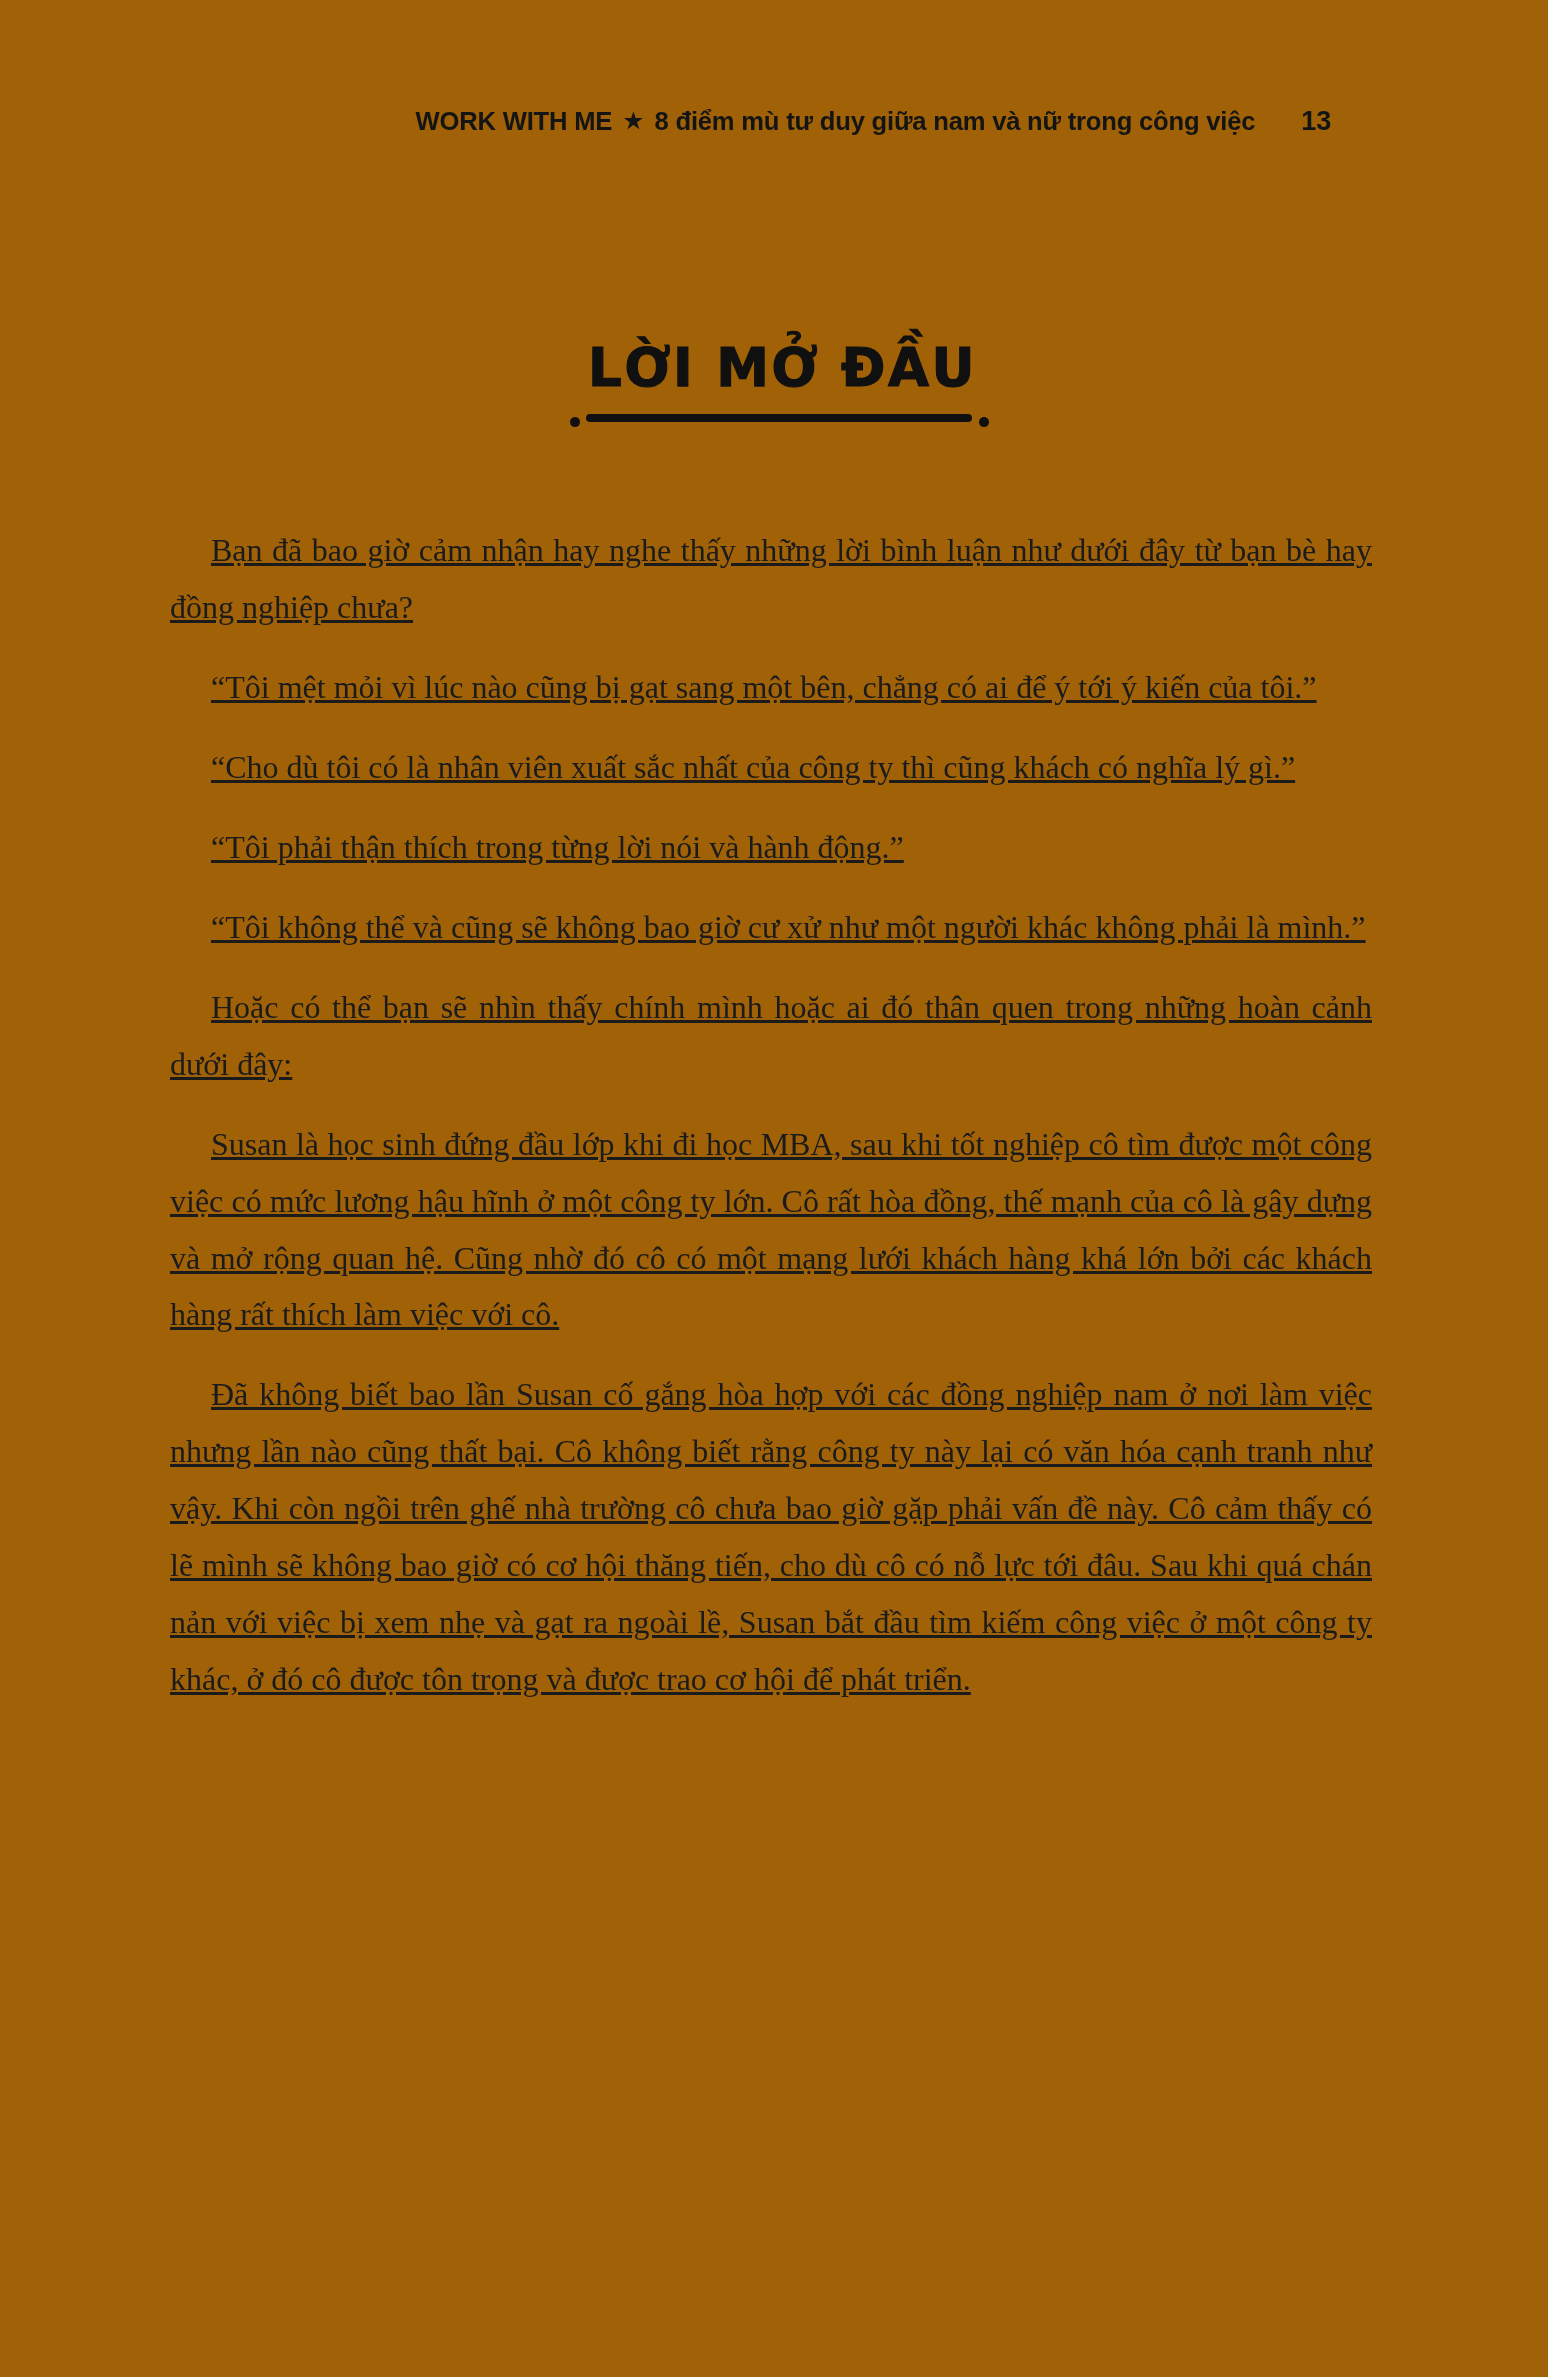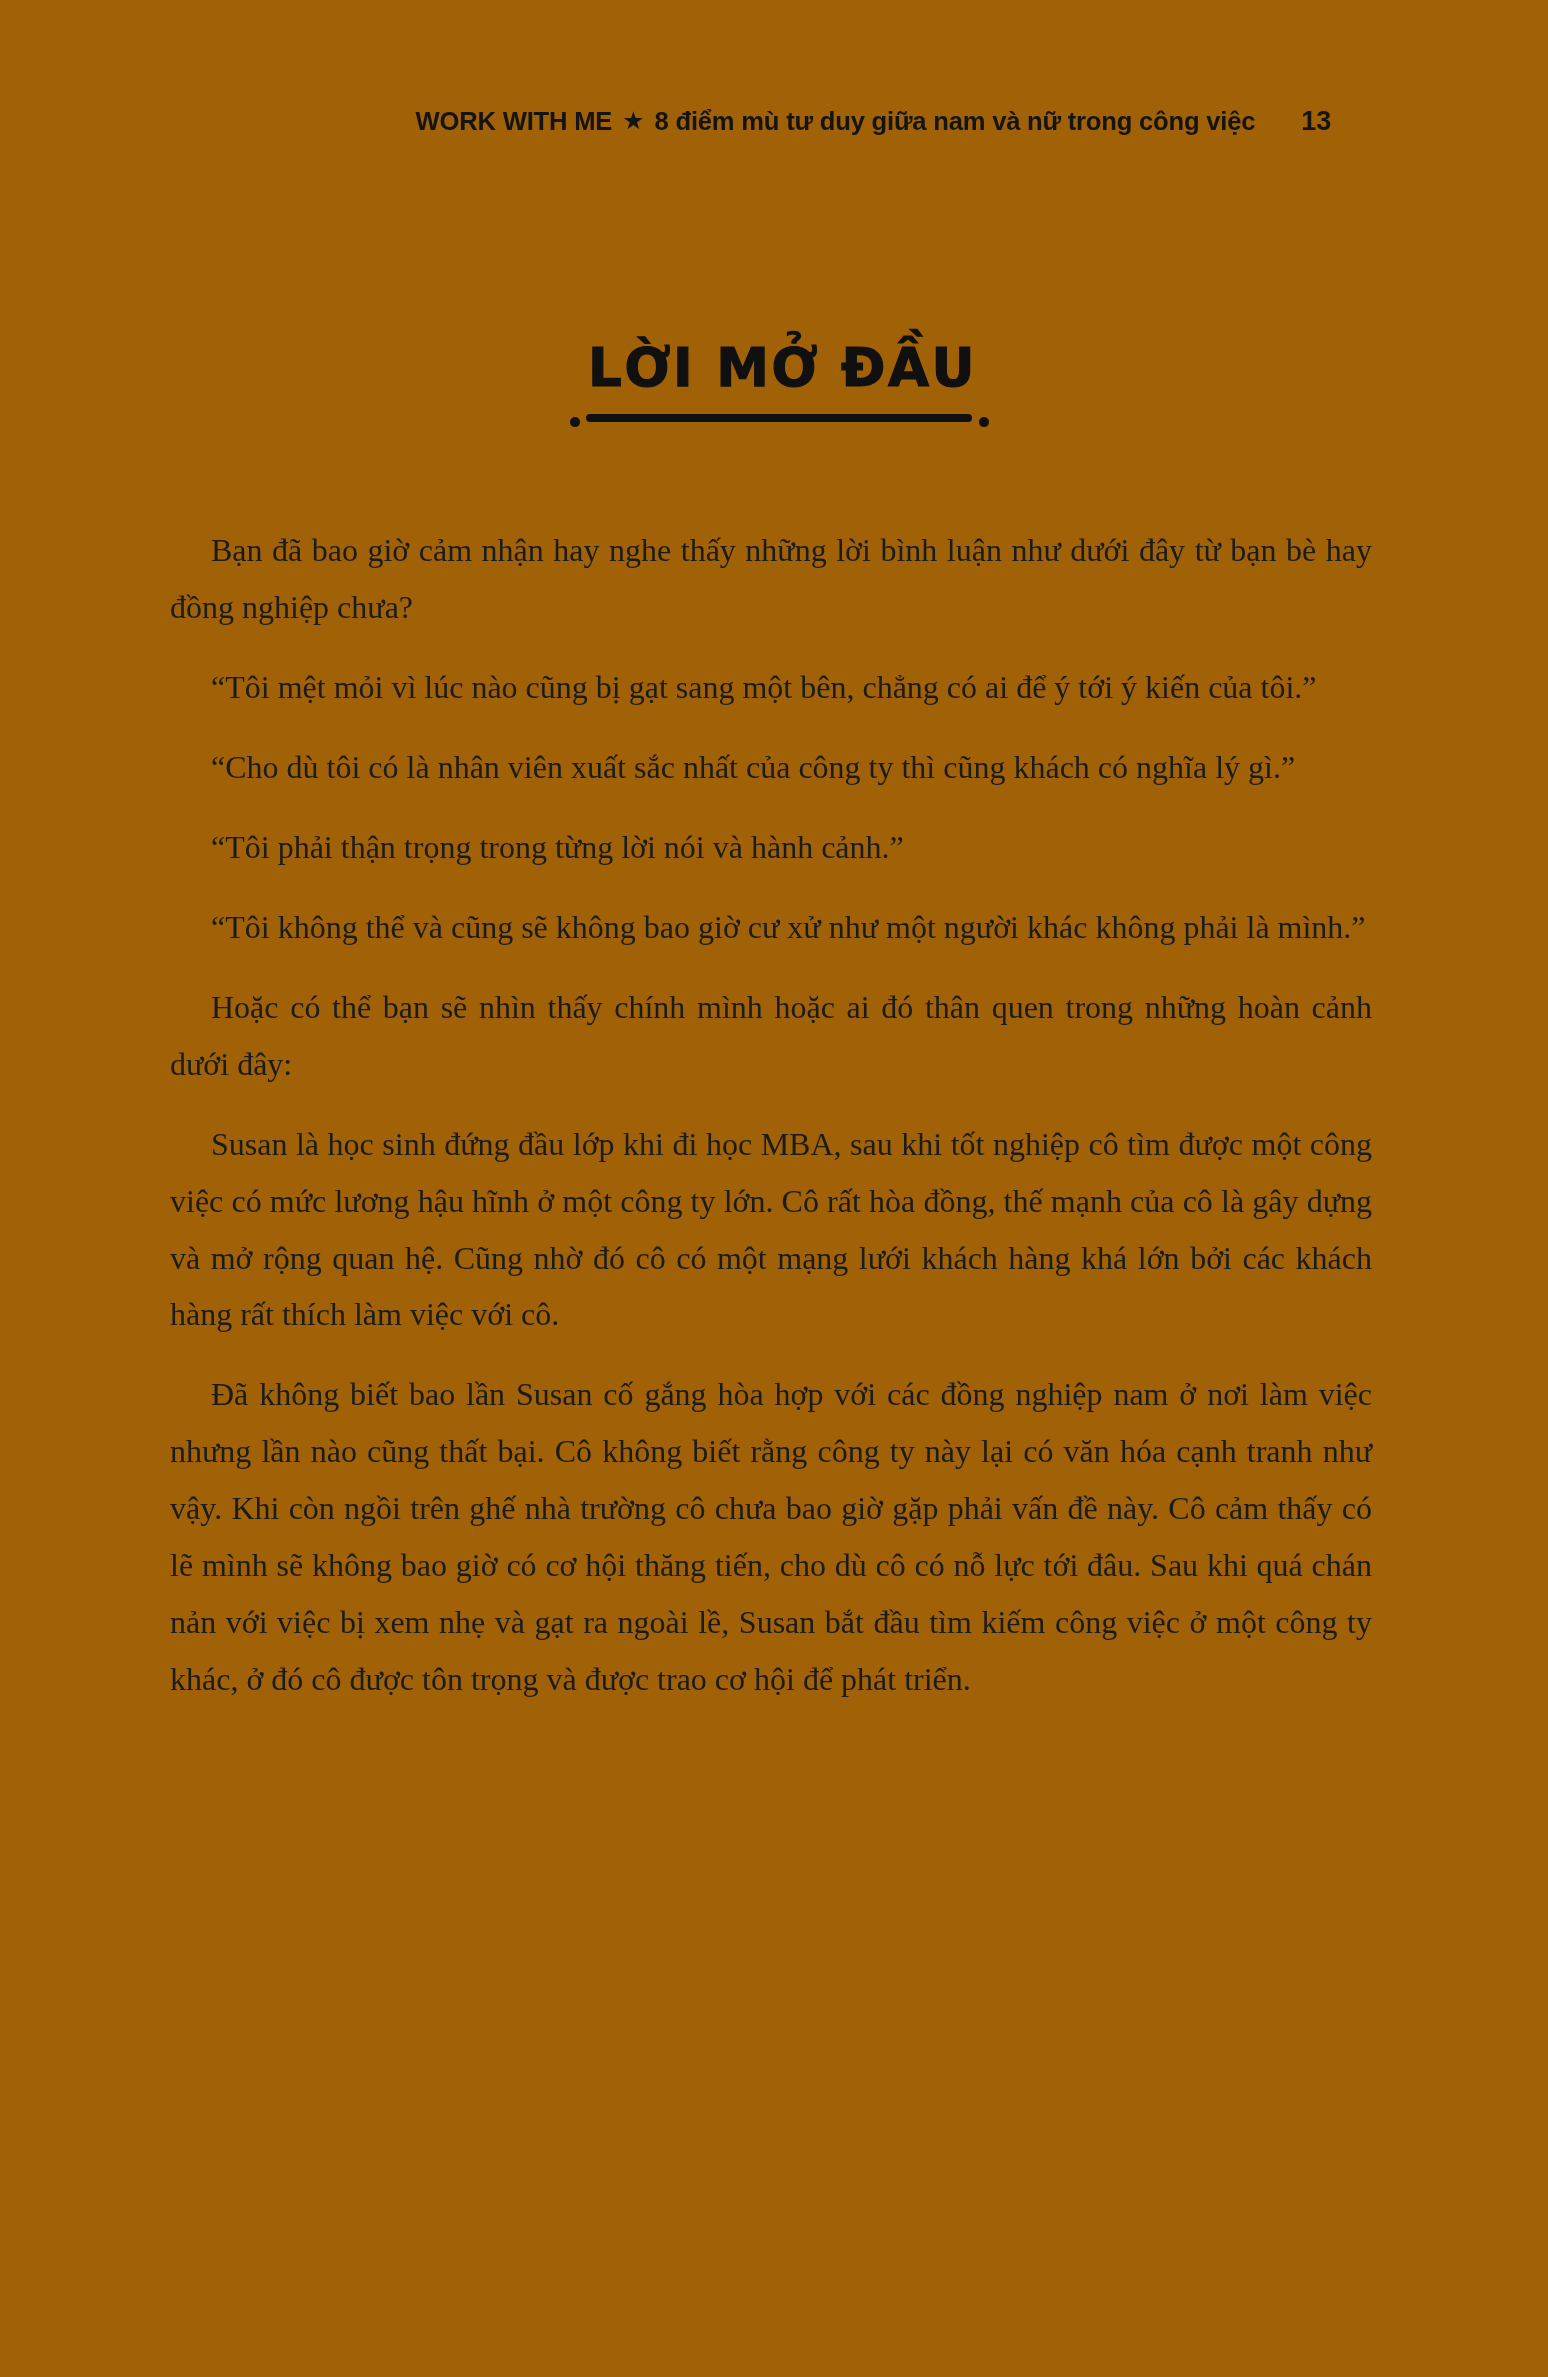--- a/index.html
+++ b/index.html
@@ -101,20 +101,21 @@
     left: 170px;
     right: 177px;
     font-size: 32px;
     line-height: 1.78;
     text-align: justify;
     color: #1b1b1b;
   }
   .body-text p {
     margin: 0 0 23px 0;
     text-indent: 41px;
+    text-decoration: underline;
   }
 </style>
 </head>
 <body>
 
 <div class="page">
 
   <div class="header">
     <span class="running-head">
       <span>WORK WITH ME</span>
@@ -132,21 +133,21 @@
         <span class="line"></span>
         <span class="dot"></span>
       </div>
     </div>
   </div>
 
   <div class="body-text">
     <p>Bạn đã bao giờ cảm nhận hay nghe thấy những lời bình luận như dưới đây từ bạn bè hay đồng nghiệp chưa?</p>
     <p>“Tôi mệt mỏi vì lúc nào cũng bị gạt sang một bên, chẳng có ai để ý tới ý kiến của tôi.”</p>
     <p>“Cho dù tôi có là nhân viên xuất sắc nhất của công ty thì cũng khách có nghĩa lý gì.”</p>
-    <p>“Tôi phải thận trọng trong từng lời nói và hành cảnh.”</p>
+    <p>“Tôi phải thận thích trong từng lời nói và hành động.”</p>
     <p>“Tôi không thể và cũng sẽ không bao giờ cư xử như một người khác không phải là mình.”</p>
     <p>Hoặc có thể bạn sẽ nhìn thấy chính mình hoặc ai đó thân quen trong những hoàn cảnh dưới đây:</p>
     <p>Susan là học sinh đứng đầu lớp khi đi học MBA, sau khi tốt nghiệp cô tìm được một công việc có mức lương hậu hĩnh ở một công ty lớn. Cô rất hòa đồng, thế mạnh của cô là gây dựng và mở rộng quan hệ. Cũng nhờ đó cô có một mạng lưới khách hàng khá lớn bởi các khách hàng rất thích làm việc với cô.</p>
     <p>Đã không biết bao lần Susan cố gắng hòa hợp với các đồng nghiệp nam ở nơi làm việc nhưng lần nào cũng thất bại. Cô không biết rằng công ty này lại có văn hóa cạnh tranh như vậy. Khi còn ngồi trên ghế nhà trường cô chưa bao giờ gặp phải vấn đề này. Cô cảm thấy có lẽ mình sẽ không bao giờ có cơ hội thăng tiến, cho dù cô có nỗ lực tới đâu. Sau khi quá chán nản với việc bị xem nhẹ và gạt ra ngoài lề, Susan bắt đầu tìm kiếm công việc ở một công ty khác, ở đó cô được tôn trọng và được trao cơ hội để phát triển.</p>
   </div>
 
 </div>
 
 
 </body></html>

